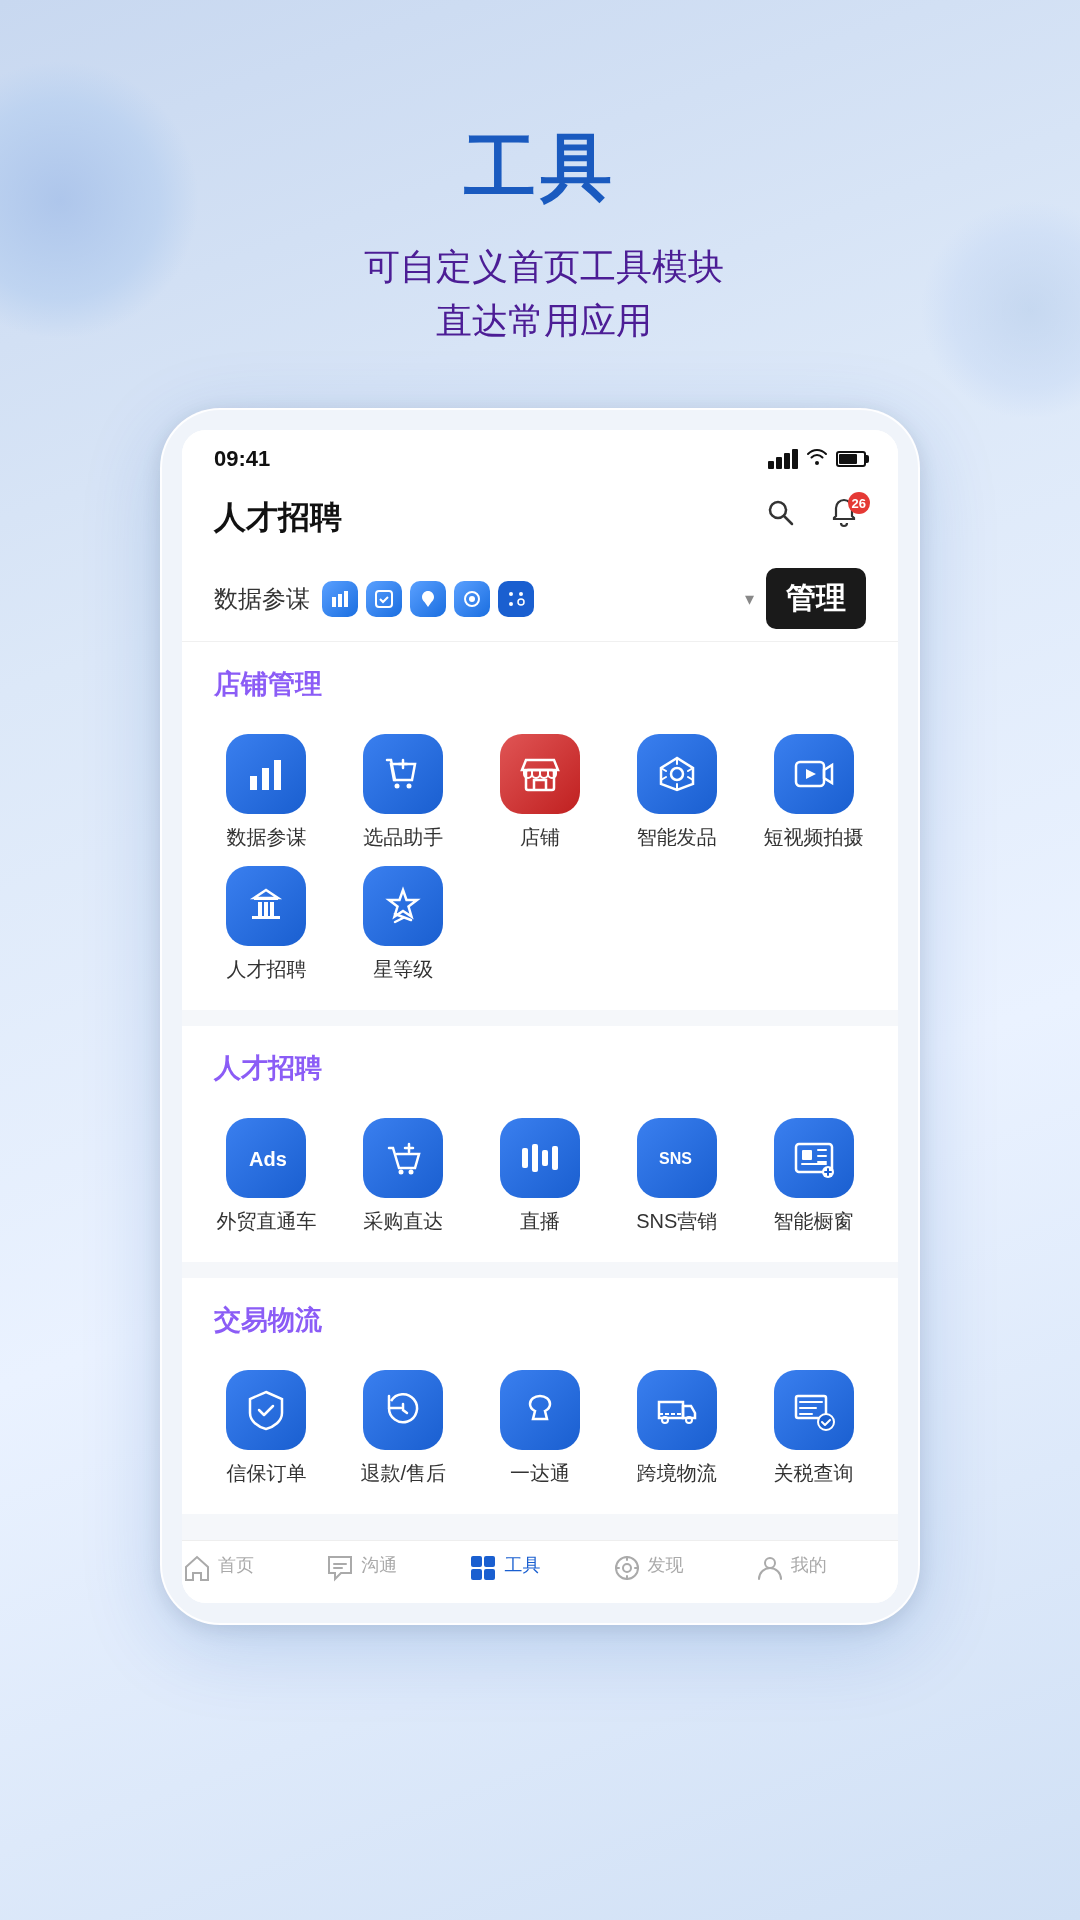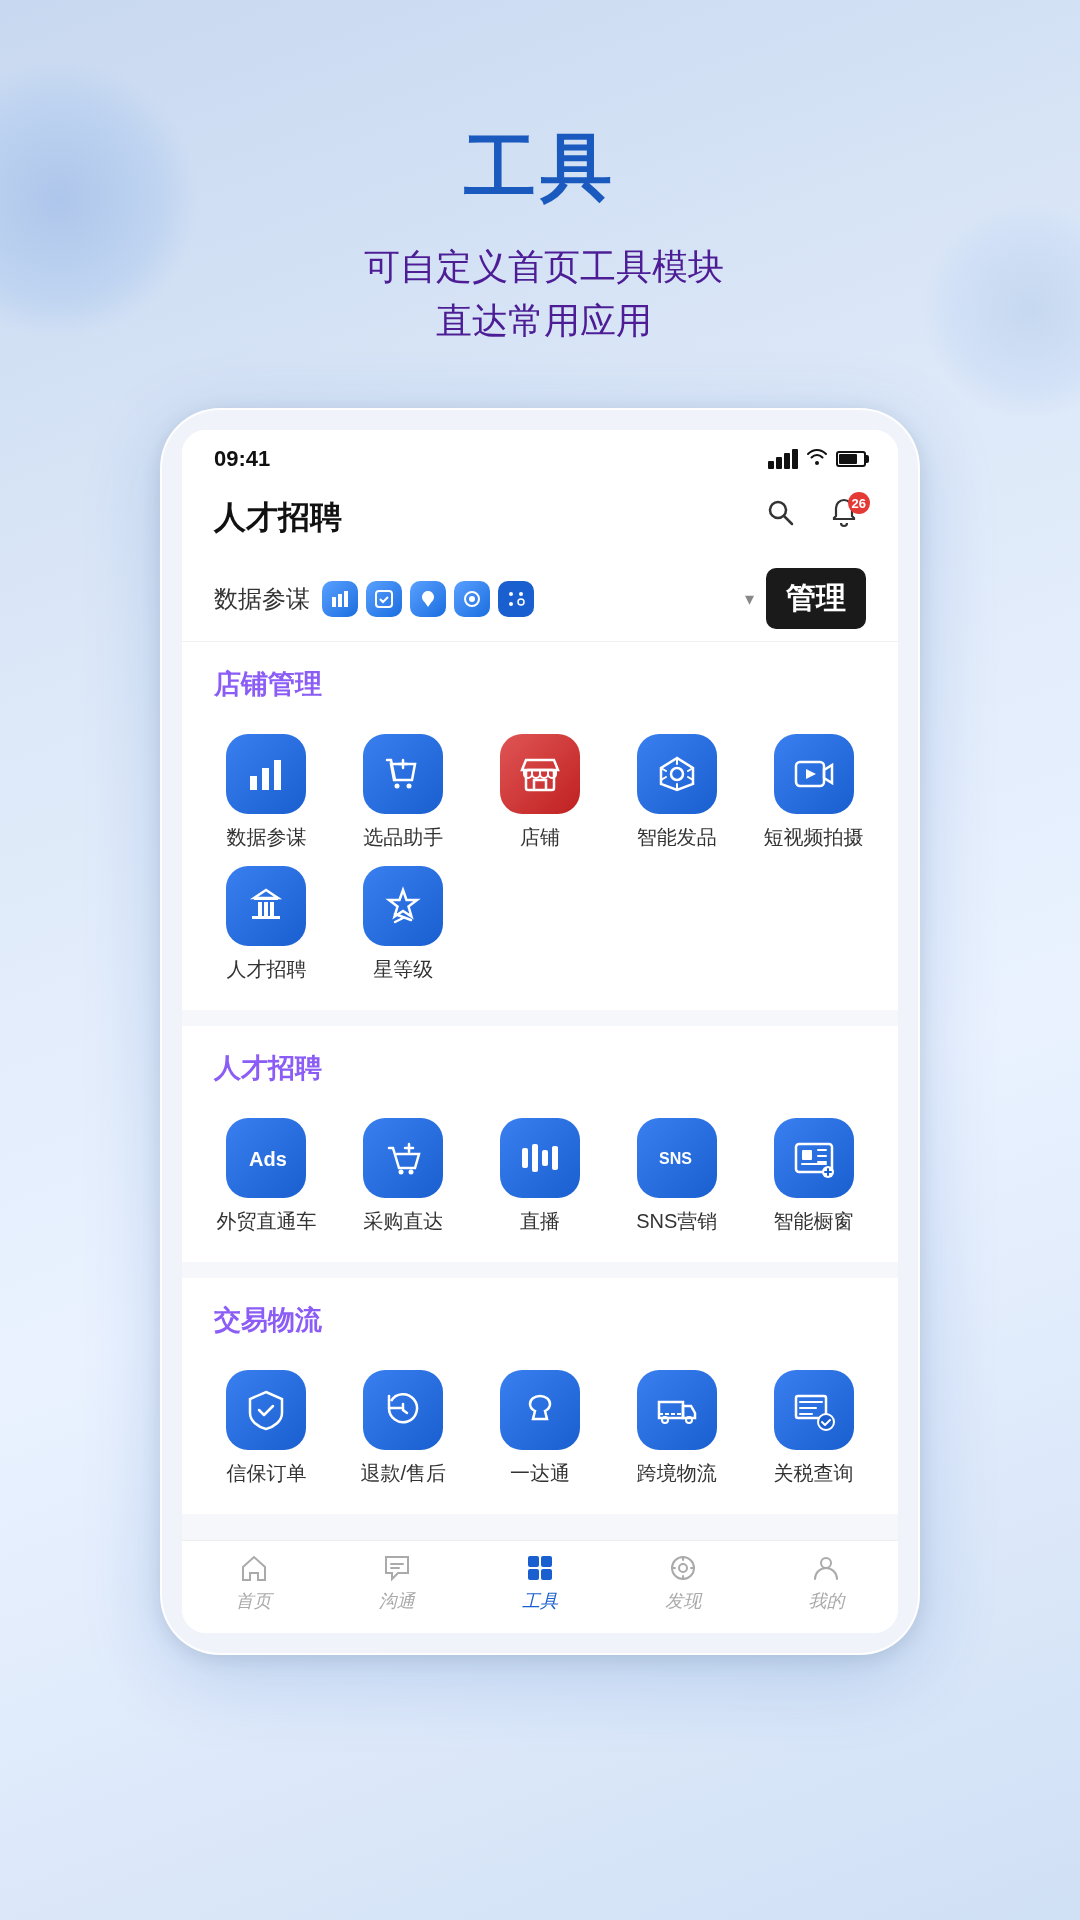--- a/index.html
+++ b/index.html
@@ -281,25 +281,23 @@
     
     .bottom-nav {
       display: flex;
       background: #fff;
       border-top: 1px solid #eee;
       padding: 12px 0 20px;
     }
     .nav-item {
       flex: 1;
       display: flex;
-      flex-direction: column;
-      align-items: center;
+      flex-direction: row;
       gap: 6px;
       cursor: pointer;
-      font-style: italic;
     }
     .nav-label {
       font-size: 18px;
       color: #aaa;
     }
     .nav-label.active {
       color: #1a5fd0;
     }
   </style>
 </head>

